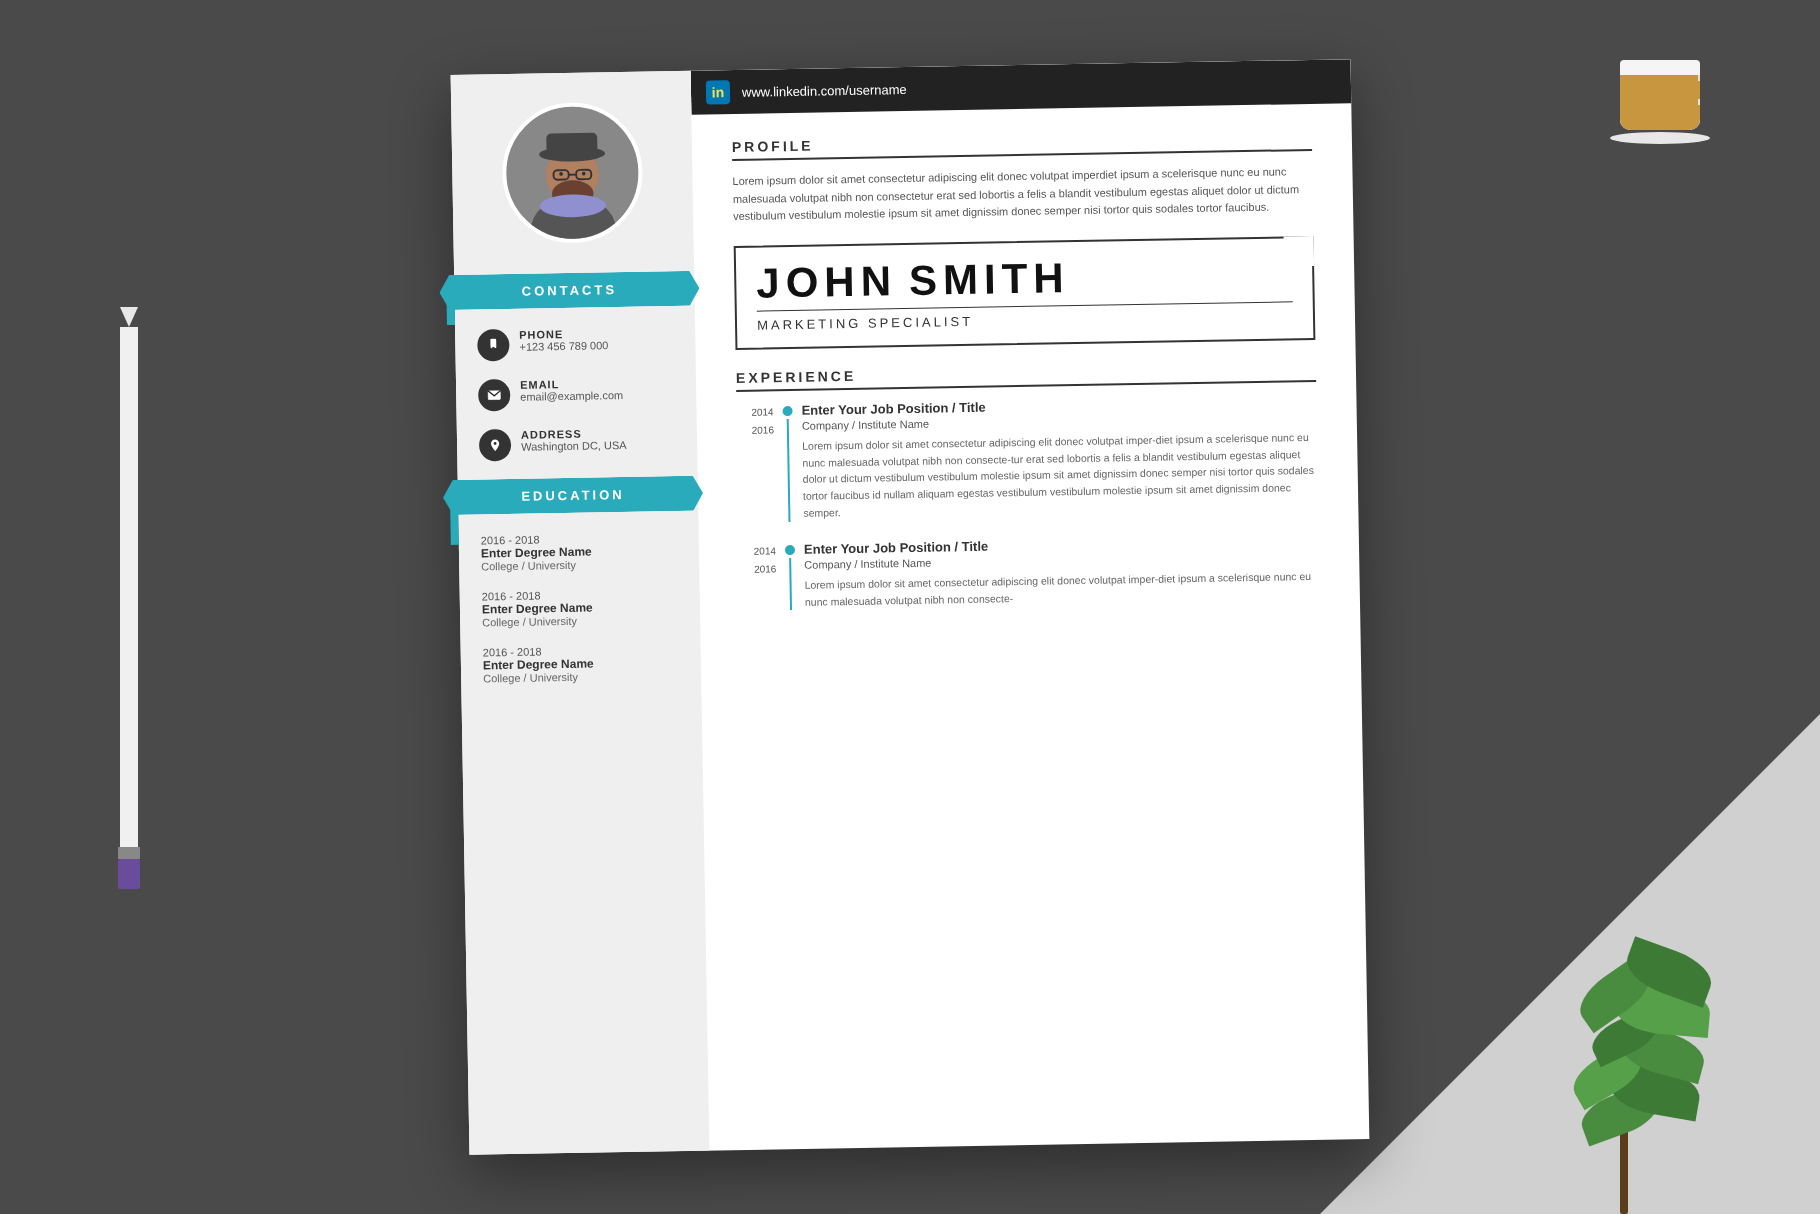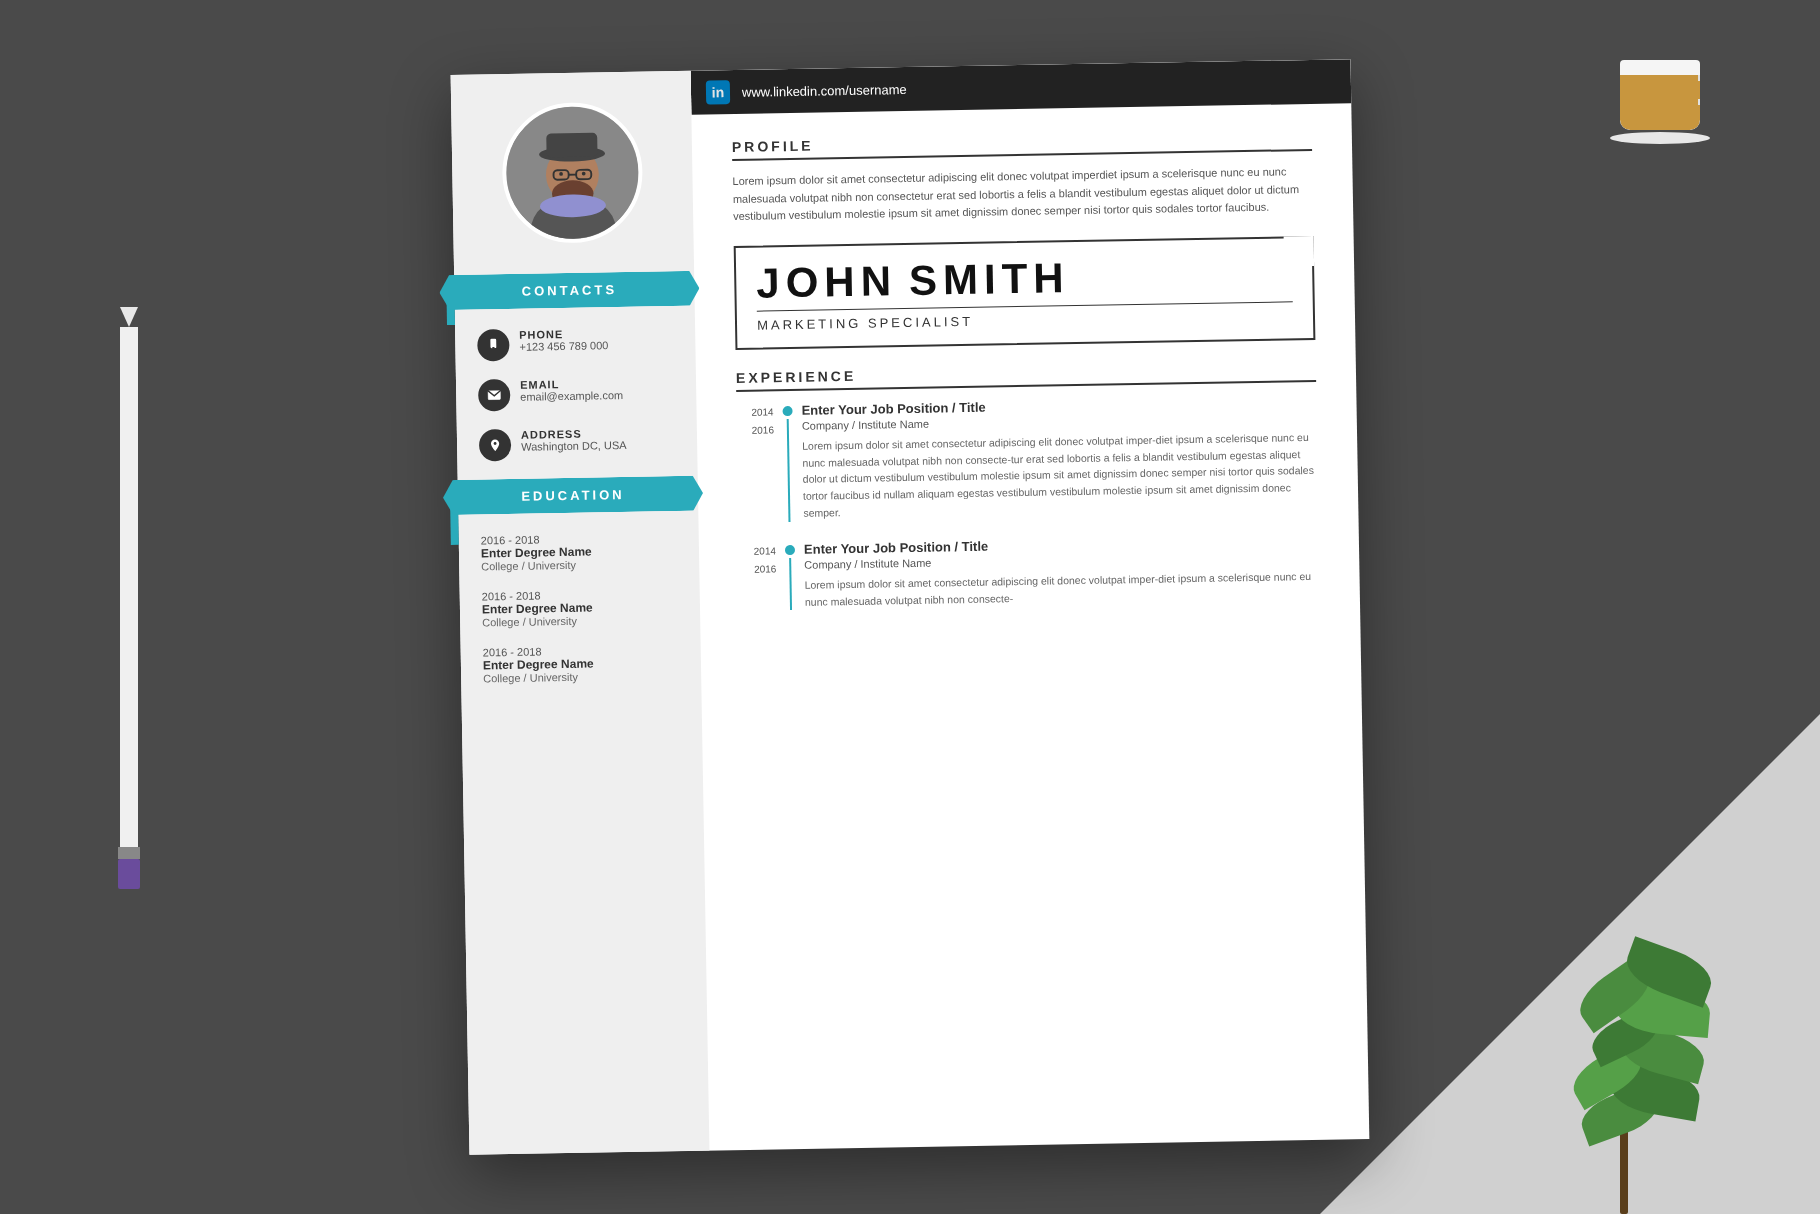--- a/index.html
+++ b/index.html
@@ -250,21 +250,21 @@
       font-size: 13px;
     }
     .linkedin-logo {
       width: 24px;
       height: 24px;
       background: #0077b5;
       border-radius: 4px;
       display: flex;
       align-items: center;
       justify-content: center;
-      color: #e5e5e5;
+      color: #fde047;
       font-weight: bold;
       font-size: 14px;
       margin-right: 12px;
       flex-shrink: 0;
     }
 
     
     .section-title {
       font-size: 14px;
       font-weight: bold;

